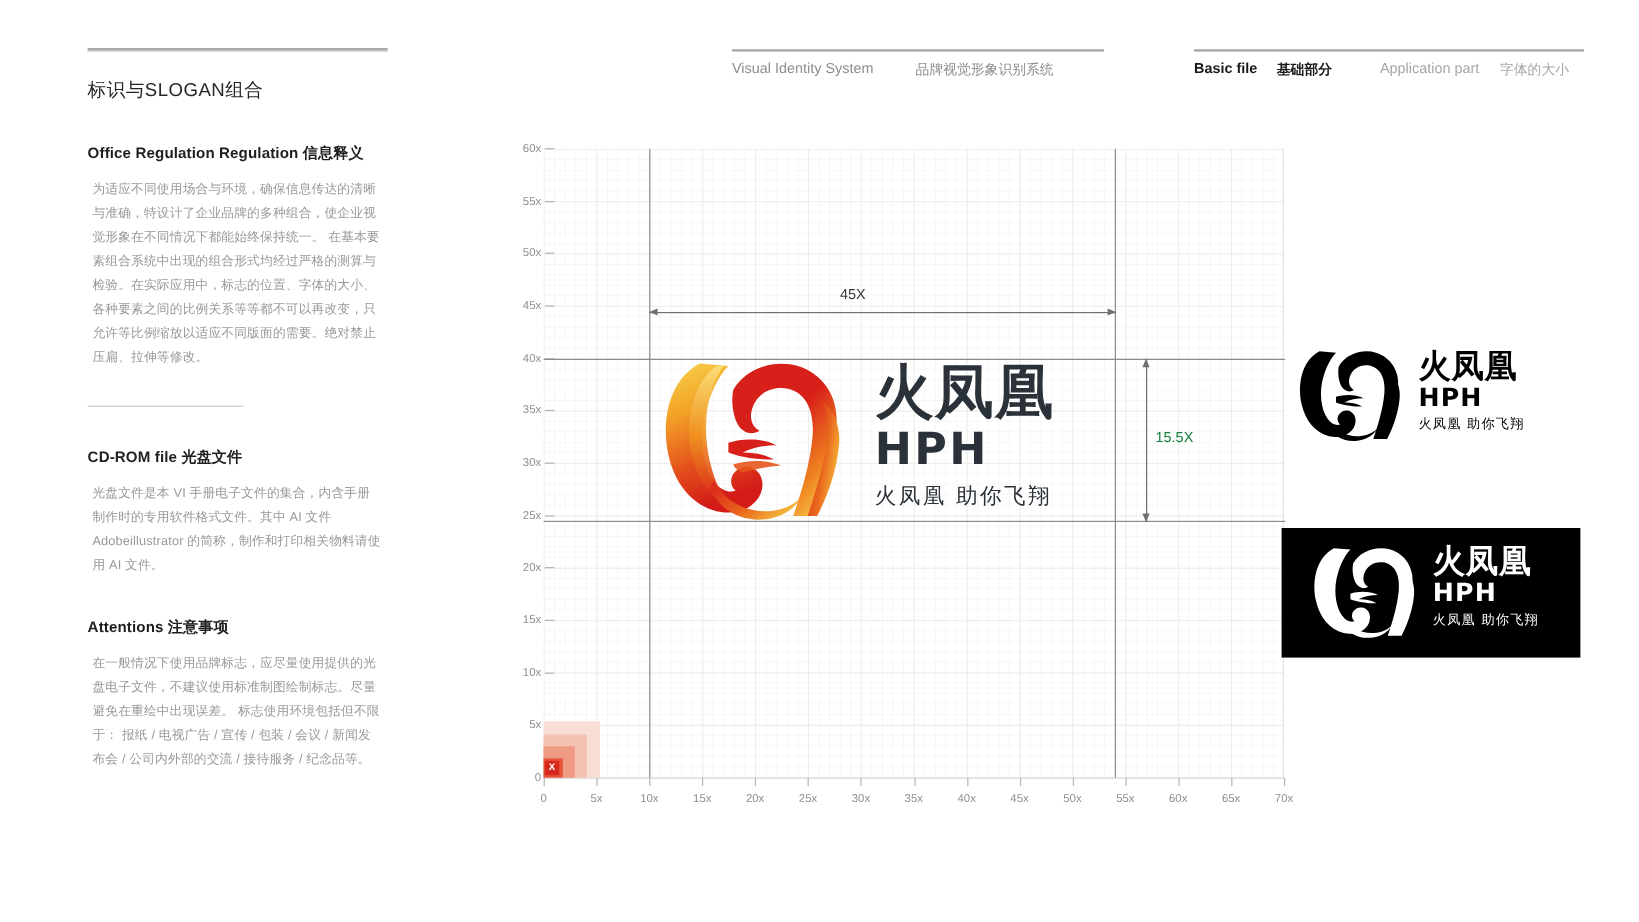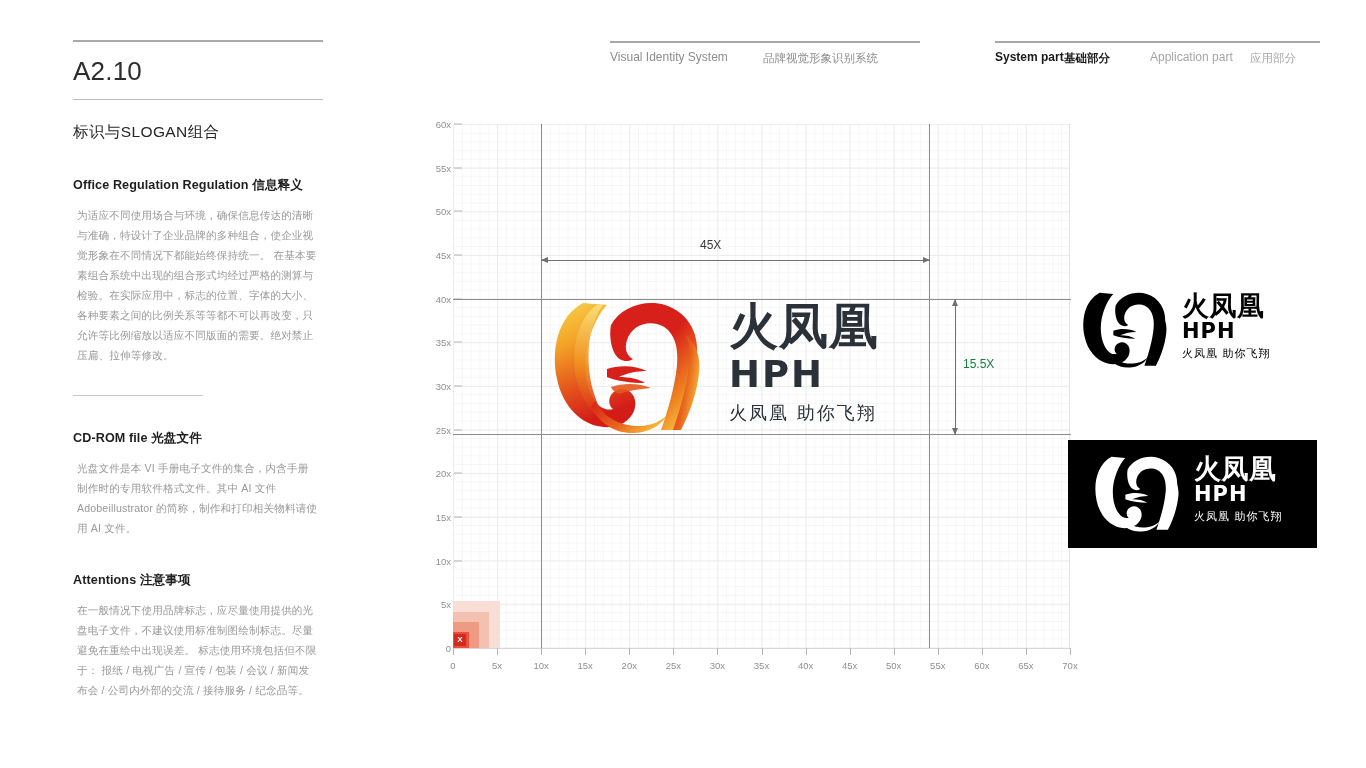--- a/index.html
+++ b/index.html
@@ -158,21 +158,20 @@
   .white { color: #ffffff; }
   .black { color: #000000; }
 </style>
 </head>
 <body>
 
 <div id="page">
 
   <div id="left-col">
     <div class="rule"></div>
-    <div id="page-code">A2.10</div>
     <div class="rule thin"></div>
     <div id="section-title">标识与SLOGAN组合</div>
 
     <div class="block">
       <div class="block-head">
         <span>Office Regulation Regulation</span>
         <span class="cn">信息释义</span>
       </div>
       <div class="block-body">
         <p>为适应不同使用场合与环境，确保信息传达的清晰与准确，特设计了企业品牌的多种组合，使企业视觉形象在不同情况下都能始终保持统一。
@@ -202,24 +201,24 @@
 报纸 / 电视广告 / 宣传 / 包装 / 会议 / 新闻发布会 / 公司内外部的交流 / 接待服务 / 纪念品等。</p>
       </div>
     </div>
   </div>
 
   <div id="hdr-left-rule"></div>
   <div id="hdr-right-rule"></div>
 
   <div class="hdr-text" id="hdr-vis-en">Visual Identity System</div>
   <div class="hdr-text" id="hdr-vis-cn">品牌视觉形象识别系统</div>
-  <div class="hdr-text" id="hdr-basic-en">System part</div>
+  <div class="hdr-text" id="hdr-basic-en">Basic file</div>
   <div class="hdr-text" id="hdr-basic-cn">基础部分</div>
   <div class="hdr-text" id="hdr-app-en">Application part</div>
-  <div class="hdr-text" id="hdr-app-cn">应用部分</div>
+  <div class="hdr-text" id="hdr-app-cn">字体的大小</div>
 
   <div id="grid-panel">
     <div id="grid-bg"></div>
   </div>
 
   <div class="axis-y" id="axis-y">
       <div class="tick" style="top: 524px;"></div>
       <div class="lbl" style="top: 524px;">0</div>
       <div class="tick" style="top: 480.333px;"></div>
       <div class="lbl" style="top: 480.333px;">5x</div>

